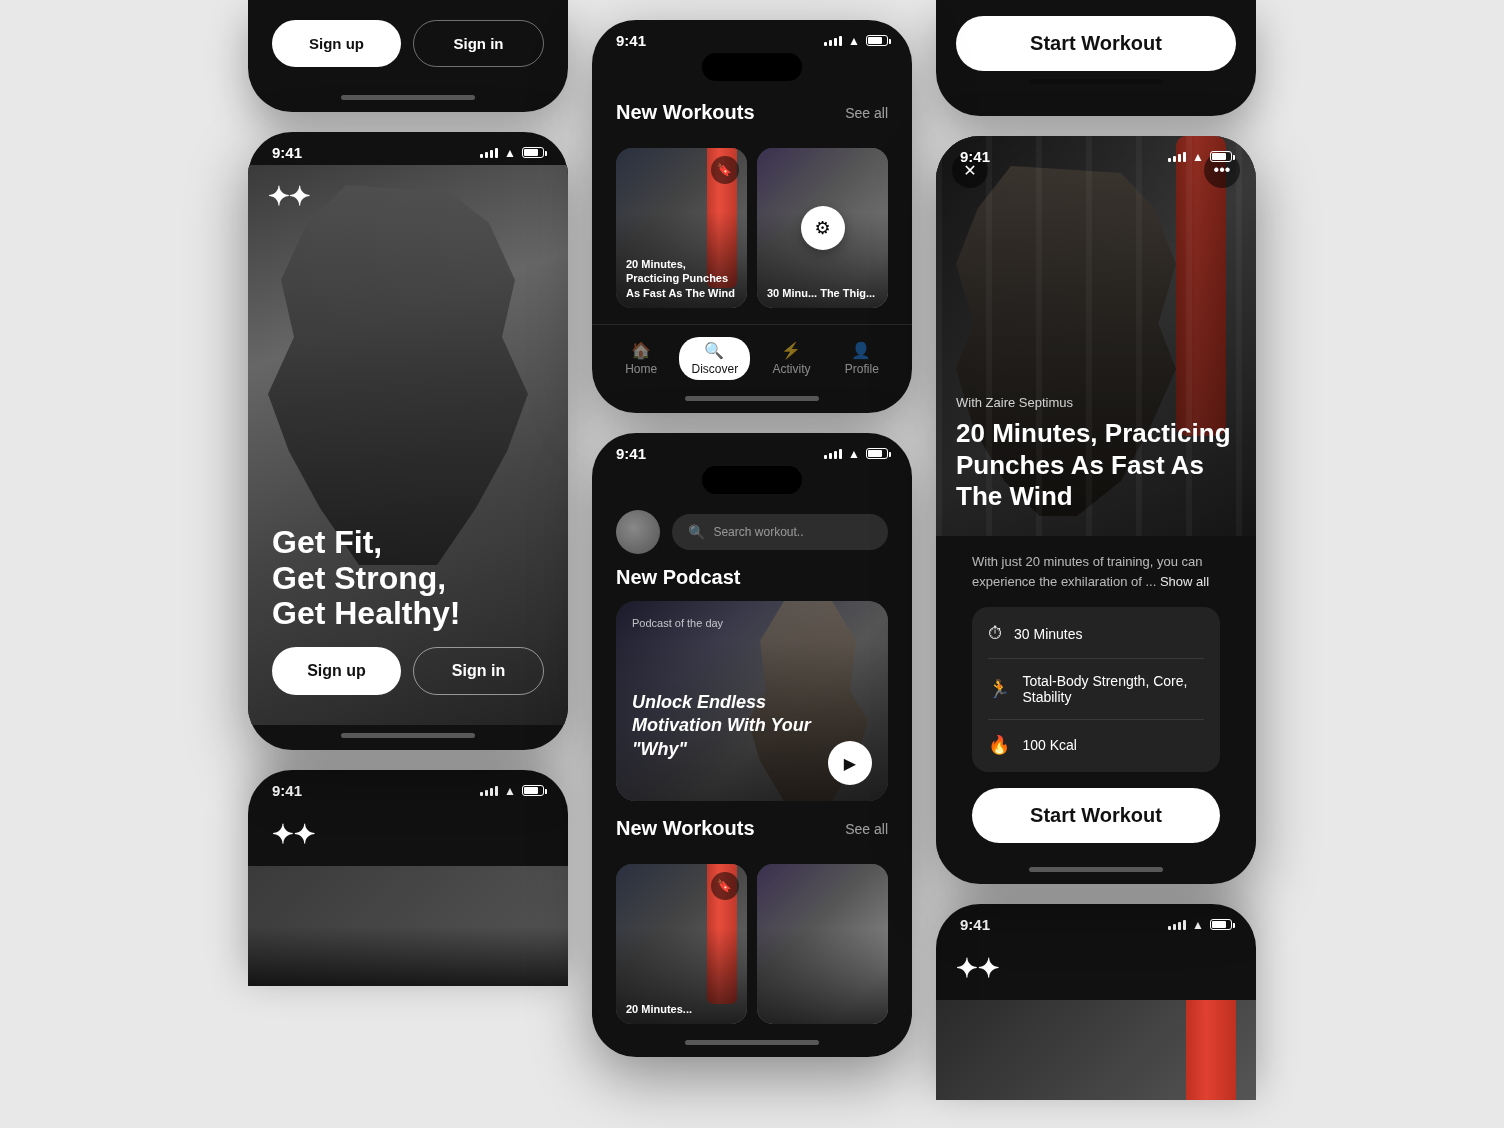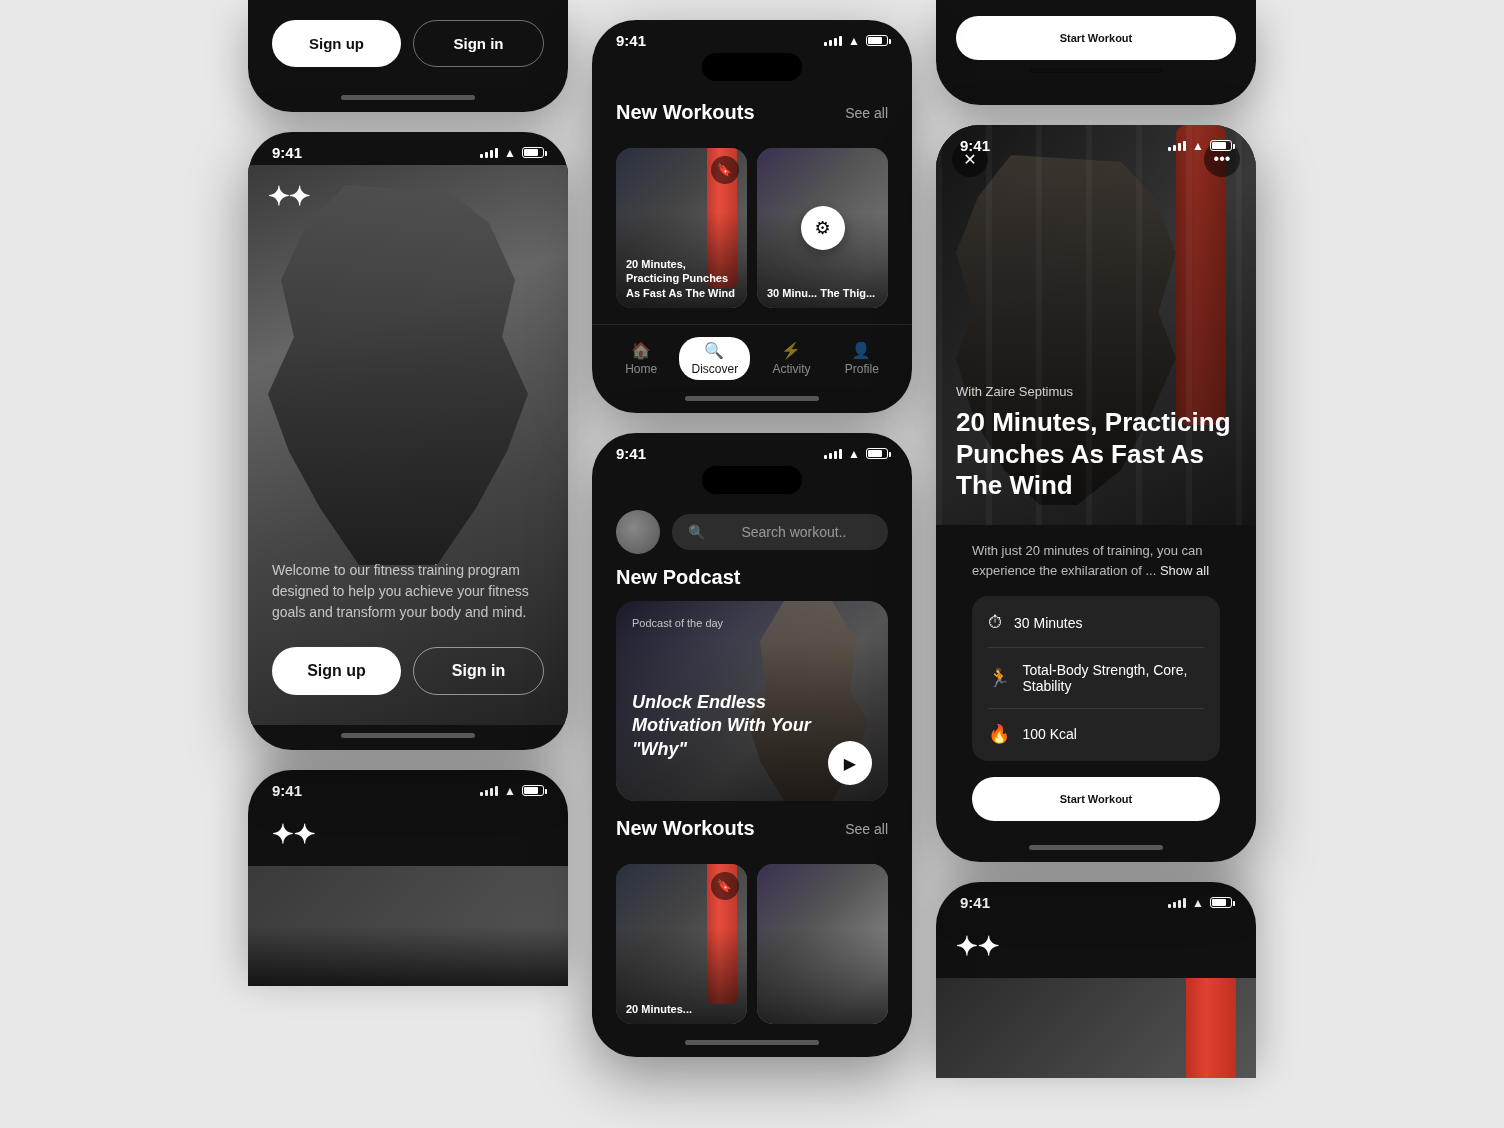--- a/index.html
+++ b/index.html
@@ -201,21 +201,21 @@
     }
     .search-input-wrap {
       flex: 1;
       background: rgba(255,255,255,0.12);
       border-radius: 24px;
       display: flex;
       align-items: center;
       padding: 10px 16px;
       gap: 8px;
     }
-    .search-placeholder { color: rgba(255,255,255,0.5); font-size: 14px; margin-left: 28px; }
+    .search-placeholder { color: rgba(255,255,255,0.5); font-size: 12px; }
     .search-icon { color: rgba(255,255,255,0.5); font-size: 14px; }
 
     .podcast-section { padding: 0 24px 16px; }
     .podcast-card {
       width: 100%;
       height: 200px;
       border-radius: 20px;
       overflow: hidden;
       position: relative;
       background: linear-gradient(135deg, #2a2a2a 0%, #555 50%, #3a3a3a 100%);
@@ -284,21 +284,21 @@
     }
     .stat-row { display: flex; align-items: center; gap: 12px; color: white; font-size: 14px; }
     .stat-icon { font-size: 18px; }
     .btn-start {
       width: 100%;
       background: white;
       color: #111;
       border: none;
       border-radius: 50px;
       padding: 16px;
-      font-size: 11px;
+      font-size: 20px;
       font-weight: 700;
       cursor: pointer;
       text-align: center;
     }
 
     .gym-bg {
       position: absolute;
       top: 0; left: 0; right: 0; bottom: 0;
       background: repeating-linear-gradient(
         90deg,
@@ -365,21 +365,21 @@
       <div class="gym-bg"></div>
 
       <div class="boxing-bag"></div>
 
       <div style="position:absolute;top:0;left:0;right:0;bottom:0;background:linear-gradient(160deg, #3a3a3a 0%, #666 30%, #444 60%, #222 100%);"></div>
       <div style="position:absolute;top:20px;left:20px;width:260px;height:380px;background:linear-gradient(180deg,rgba(80,80,80,0.8) 0%,rgba(50,50,50,0.9) 50%,rgba(30,30,30,1) 100%);clip-path:polygon(30% 0%,70% 2%,85% 10%,95% 25%,90% 40%,100% 55%,92% 70%,80% 85%,65% 100%,35% 100%,20% 85%,8% 70%,0% 55%,10% 40%,5% 25%,15% 10%);"></div>
 
       <div style="position:absolute;top:16px;left:20px;color:white;font-size:26px;font-weight:900;letter-spacing:-1px;">✦✦</div>
 
       <div class="phone1-content">
-        <div class="phone1-subtext">Welcome to our fitness training program designed to help you achieve your fitness goals and transform your body and mind.</div>
+        <div class="phone1-headline">Get Fit,<br>Get Strong,<br>Get Healthy!</div>
         <div class="btn-row">
           <button class="btn-white">Sign up</button>
           <button class="btn-outline">Sign in</button>
         </div>
       </div>
     </div>
     <div class="home-indicator"></div>
   </div>
 
   <div style="width:320px; background:#111; border-radius:44px 44px 0 0; overflow:hidden; box-shadow:0 -10px 40px rgba(0,0,0,0.3);">

